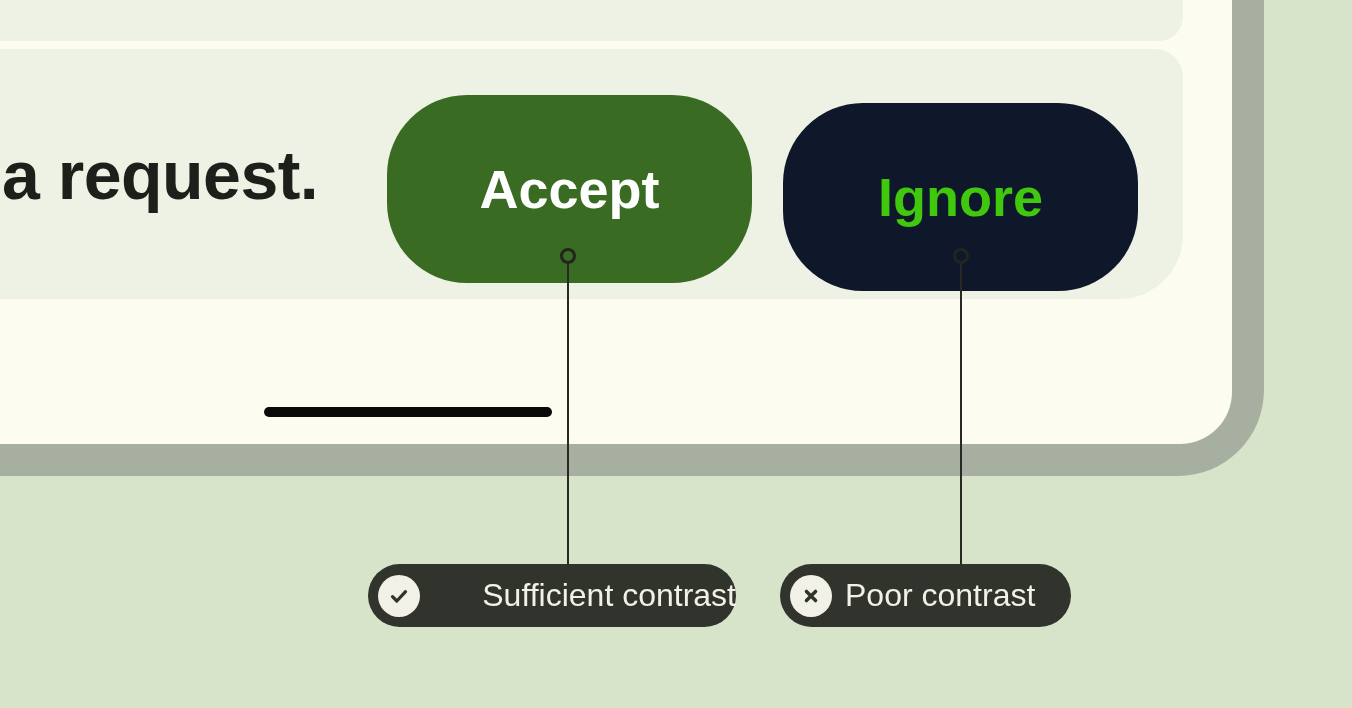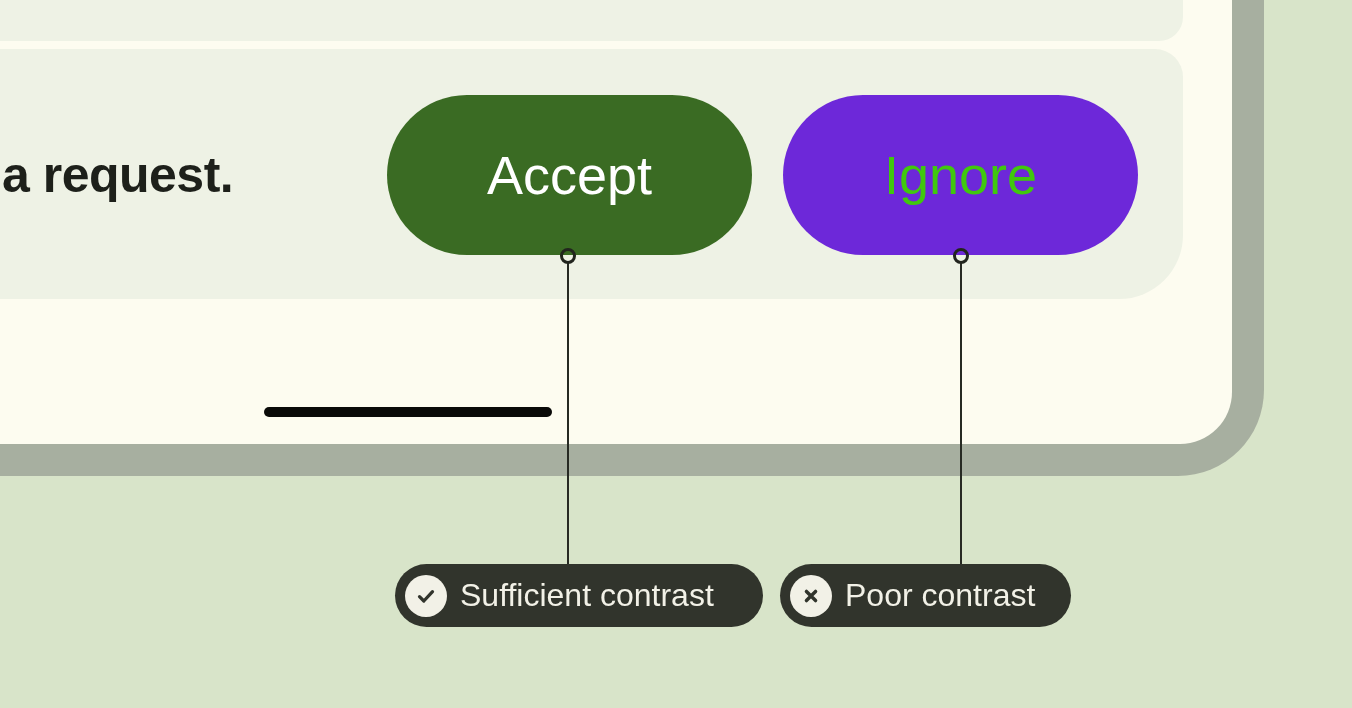--- a/index.html
+++ b/index.html
@@ -37,35 +37,35 @@
     left:-40px;top:49px;
     width:1223px;height:250px;
     background:#eef2e5;
     border-top-right-radius:28px;
     border-bottom-right-radius:64px;
   }
 
   .message{
     left:2px;top:95px;height:160px;
     display:flex;align-items:center;
-    font-size:50px;font-weight:600;
+    font-size:68px;font-weight:600;
     color:#1d201a;
     letter-spacing:-0.5px;
   }
 
   .pill-btn{
-    top:95px;height:160px;
+    top:95px;height:188px;
     border-radius:80px;
     display:flex;align-items:center;justify-content:center;
-    font-size:54px;font-weight:400;
+    font-size:54px;font-weight:700;
     border:none;cursor:pointer;
     padding:0;
   }
   .btn-accept{left:387px;width:365px;background:#3a6b23;color:#ffffff;}
-  .btn-ignore{left:783px;width:355px;background:#6d28d9;color:#40c80e;}
+  .btn-ignore{left:783px;width:355px;background:#0f172a;color:#40c80e;margin-top:8px;}
 
   .home-bar{
     left:264px;top:407px;width:288px;height:10px;
     background:#0a0a08;border-radius:6px;
   }
 
   .callout-line{
     width:2px;top:262px;height:304px;
     background:#272a23;
   }
@@ -84,21 +84,21 @@
 
   .callout-chip{
     top:564px;height:63px;
     background:#31342c;
     border-radius:32px;
     display:flex;align-items:center;
     padding-left:10px;
     gap:13px;
     box-sizing:border-box;
   }
-  .chip-sufficient{left:395px;width:368px;}
+  .chip-sufficient{left:368px;width:368px;justify-content:space-between;}
   .chip-poor{left:780px;width:291px;}
   .chip-icon{
     width:42px;height:42px;min-width:42px;
     background:#f2f1e7;border-radius:50%;
     display:flex;align-items:center;justify-content:center;
   }
   .chip-icon svg{display:block;}
   .chip-label{
     font-size:32px;font-weight:500;
     color:#f2f1e7;

